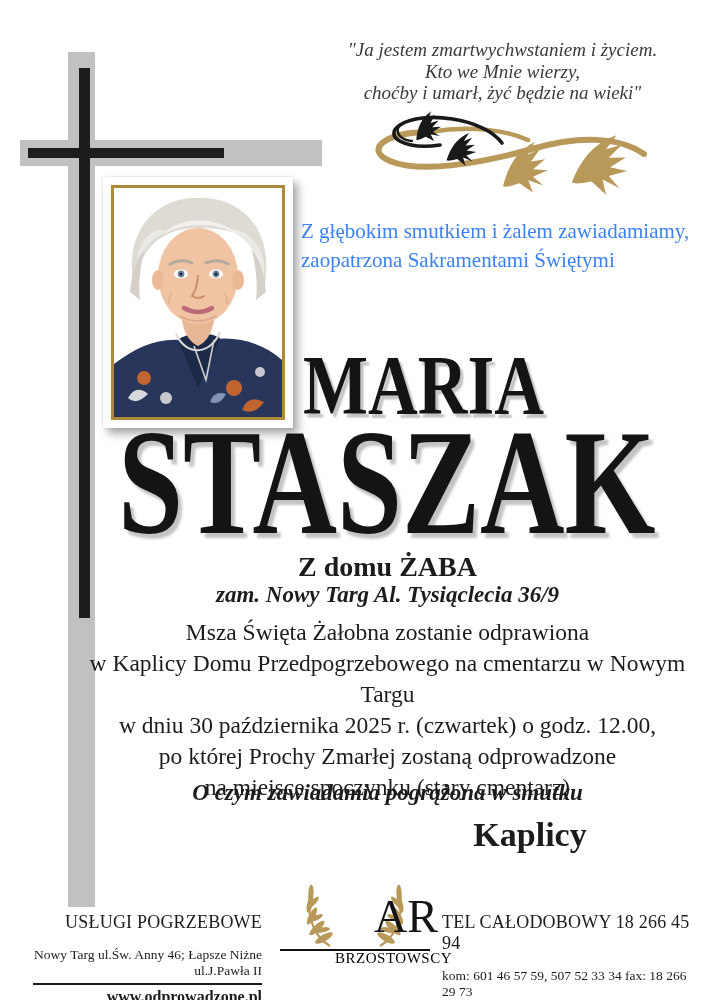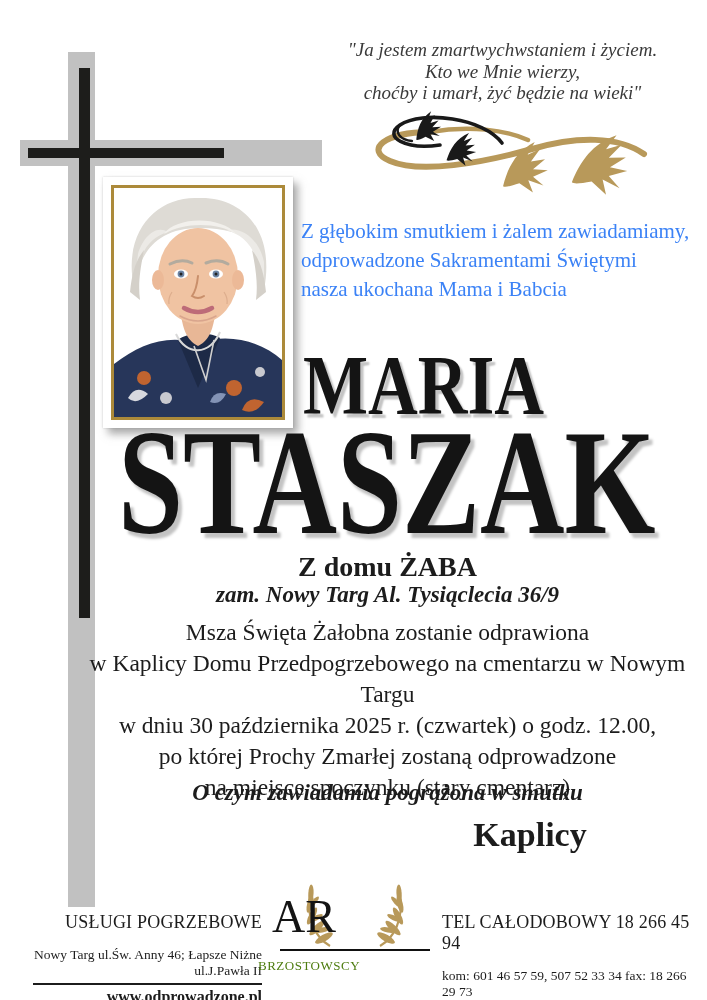--- a/index.html
+++ b/index.html
@@ -52,25 +52,25 @@
   .signature{position:absolute;left:430px;top:816px;width:200px;text-align:center;
     font-size:34px;font-weight:bold;}
   
   .footer-left{position:absolute;left:20px;top:912px;width:242px;text-align:right;}
   .footer-right{position:absolute;left:442px;top:912px;width:250px;text-align:left;}
   .f-title{font-size:18px;font-weight:normal;letter-spacing:.2px;}
   .f-small{font-size:13.5px;margin-top:14px;}
   .f-rule-l{border:0;border-top:2px solid #1c1c1c;margin:4px 0 0 13px;}
   .f-rule-r{border:0;border-top:2px solid #1c1c1c;margin:4px 24px 0 0;}
   .f-strong{font-size:16px;font-weight:bold;margin-top:3px;}
-  .footer-logo{position:absolute;left:272px;top:878px;width:166px;height:100px;text-align:left;}
+  .footer-logo{position:absolute;left:272px;top:878px;width:166px;height:100px;text-align:right;}
   .laurel{position:absolute;left:0;top:0;width:166px;height:72px;}
   .logo-ar{position:absolute;left:0;right:0;top:16px;font-size:46px;line-height:46px;color:#141414;}
   .logo-rule{position:absolute;left:8px;right:8px;top:71px;border:0;border-top:2.5px solid #111;margin:0;}
-  .logo-name{position:absolute;left:-14px;right:-14px;top:80px;font-size:13px;letter-spacing:.5px;color:#4d7c0f;}
+  .logo-name{position:absolute;left:-14px;right:-14px;top:72px;font-size:15px;letter-spacing:.5px;color:#000000;}
 </style>
 </head>
 <body>
 
 <div class="page">
 
   <div class="quote">
     <div>"Ja jestem zmartwychwstaniem i życiem.</div>
     <div>Kto we Mnie wierzy,</div>
     <div>choćby i umarł, żyć będzie na wieki"</div>
@@ -139,22 +139,21 @@
         <path d="M58,104 q-4,6 -3,12 M110,104 q4,6 3,12" stroke="#ddad8d" stroke-width="1.2" fill="none"></path>
 
         <path d="M62,146 C72,168 96,168 106,144" stroke="#d9d9d9" stroke-width="2" fill="none"></path>
         <path d="M80,158 L92,192 L100,152" stroke="#cfcfcf" stroke-width="1.6" fill="none"></path>
       </svg>
     </div>
   </div>
 
   <div class="announce">
     <div>Z głębokim smutkiem i żalem zawiadamiamy,</div>
-    <div>odprowadzone Sakramentami Świętymi</div>
-    <div>nasza ukochana Mama i Babcia</div>
+    <div>zaopatrzona Sakramentami Świętymi</div>
   </div>
 
   <div class="name-first">MARIA</div>
   <div class="name-last">STASZAK</div>
 
   <div class="ccol maiden">Z domu ŻABA</div>
   <div class="ccol residence">zam. Nowy Targ Al. Tysiąclecia 36/9</div>
 
   <div class="ccol ceremony">
     <div>Msza Święta Żałobna zostanie odprawiona</div>

